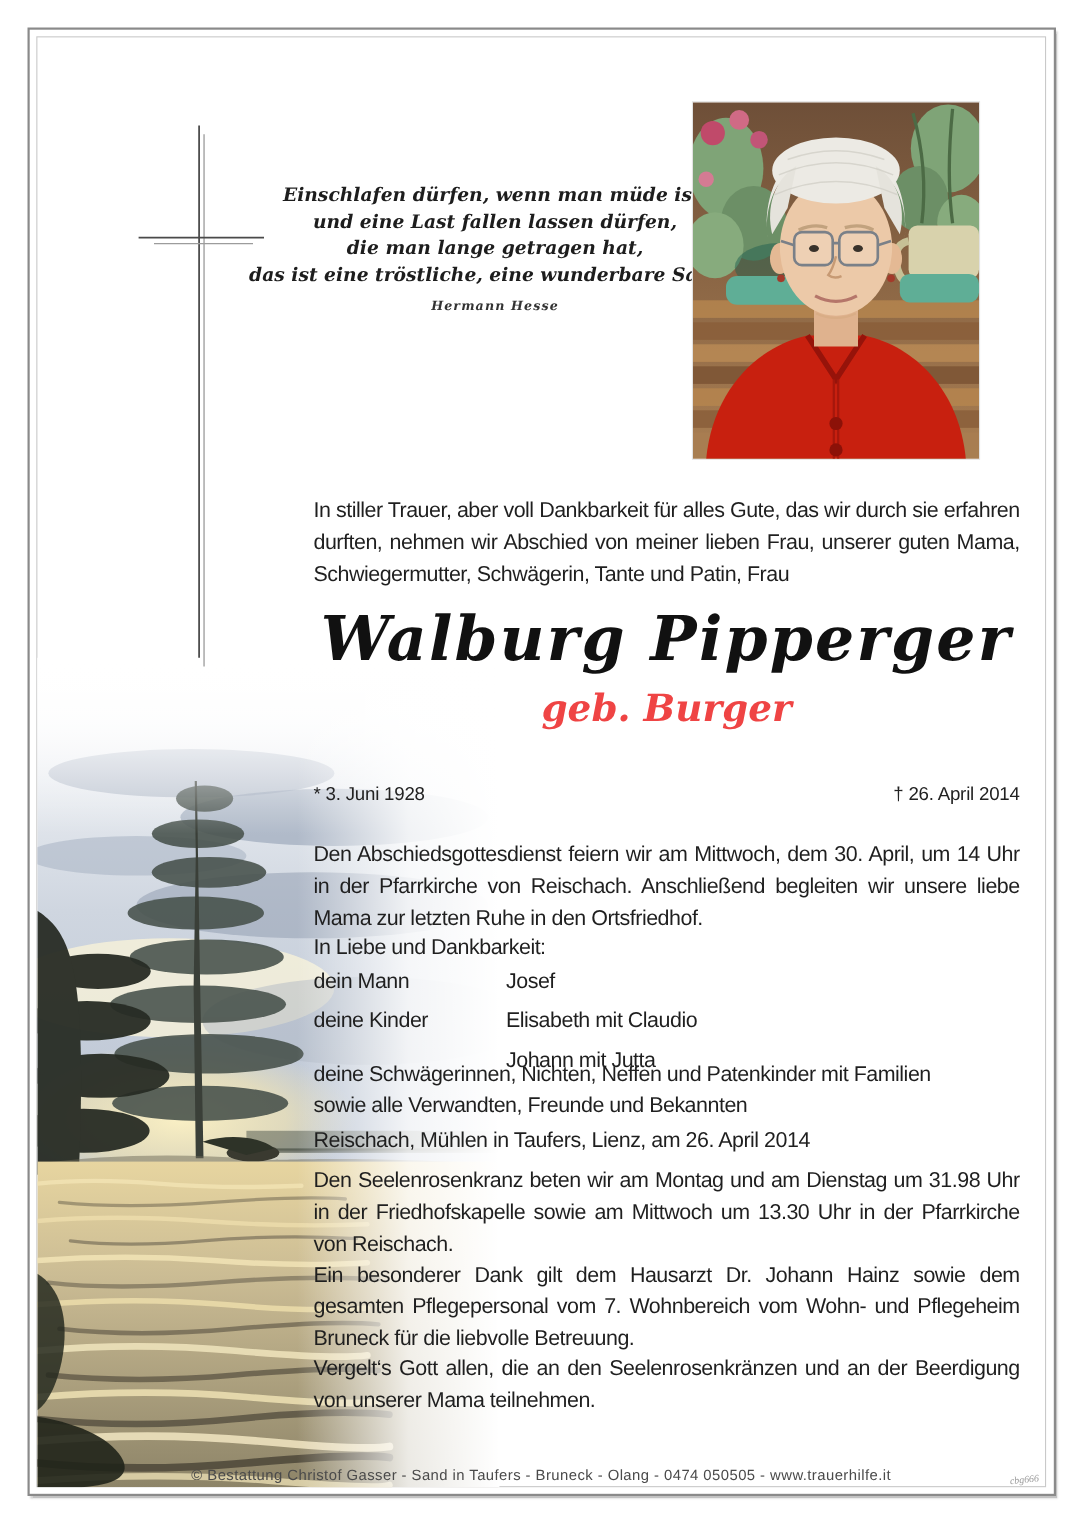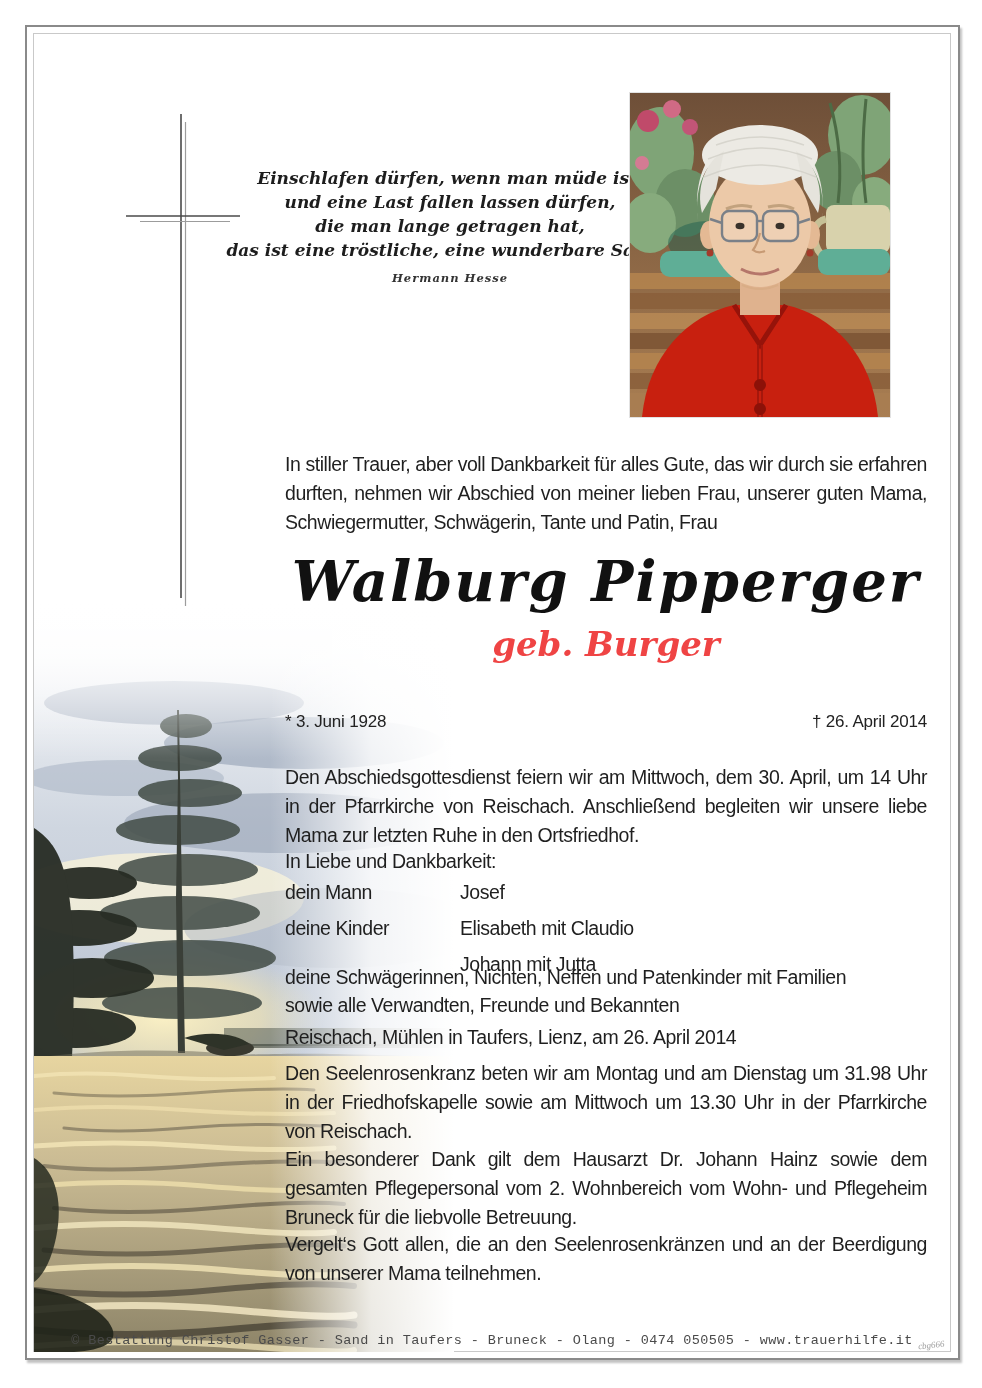--- a/index.html
+++ b/index.html
@@ -29,21 +29,21 @@
   .just{text-align:justify;}
   .name{position:absolute;left:285px;top:548px;width:642px;text-align:center;z-index:5;
         font-family:"DejaVu Serif",serif;font-style:italic;font-weight:bold;font-size:56px;letter-spacing:2px;color:#111;}
   .maiden{position:absolute;left:285px;top:624px;width:642px;text-align:center;z-index:5;
         font-family:"DejaVu Serif",serif;font-style:italic;font-weight:bold;font-size:34px;color:#ef4444;}
   .dates{position:absolute;left:285px;top:692px;width:642px;z-index:5;display:flex;justify-content:space-between;gap:44px;
         font-size:17px;letter-spacing:-0.2px;color:#222;margin-top:20px;}
   .rows .row{display:flex;margin-bottom:7px;}
   .rows .lab{width:175px;flex:0 0 175px;}
   .footer{position:absolute;left:34px;right:32px;top:1333px;text-align:center;z-index:5;
-        font-family:Liberation Mono, monospace;font-size:13.5px;letter-spacing:.4px;color:#4a4a4a;}
+        font-family:Liberation Sans, sans-serif;font-size:13.5px;letter-spacing:.4px;color:#4a4a4a;}
   .code{position:absolute;right:38px;top:1340px;z-index:5;font-family:"Liberation Serif",serif;
         font-style:italic;font-size:9px;color:#9a9a9a;transform:rotate(-6deg);}
 </style>
 </head>
 <body>
 
 <div class="sheet">
 
   <div class="scene">
     <svg viewBox="0 0 419 754" preserveAspectRatio="none">
@@ -267,20 +267,20 @@
     </div>
   </div>
 
   <div class="col para" style="top:963px;position:absolute;">deine Schwägerinnen, Nichten, Neffen und Patenkinder mit Familien</div>
   <div class="col para" style="top:991px;position:absolute;">sowie alle Verwandten, Freunde und Bekannten</div>
 
   <div class="col para" style="top:1023px;position:absolute;">Reischach, Mühlen in Taufers, Lienz, am 26. April 2014</div>
 
   <div class="col para just" style="top:1059px;position:absolute;">Den Seelenrosenkranz beten wir am Montag und am Dienstag um 31.98 Uhr in der Friedhofskapelle sowie am Mittwoch um 13.30 Uhr in der Pfarrkirche von Reischach.</div>
 
-  <div class="col para just" style="top:1145px;position:absolute;">Ein besonderer Dank gilt dem Hausarzt Dr. Johann Hainz sowie dem gesamten Pflegepersonal vom 2. Wohnbereich vom Wohn- und Pflegeheim Bruneck für die liebvolle Betreuung.</div>
+  <div class="col para just" style="top:1145px;position:absolute;">Ein besonderer Dank gilt dem Hausarzt Dr. Johann Hainz sowie dem gesamten Pflegepersonal vom 7. Wohnbereich vom Wohn- und Pflegeheim Bruneck für die liebvolle Betreuung.</div>
 
   <div class="col para just" style="top:1230px;position:absolute;">Vergelt‘s Gott allen, die an den Seelenrosenkränzen und an der Beerdigung von unserer Mama teilnehmen.</div>
 
   <div class="footer">© Bestattung Christof Gasser - Sand in Taufers - Bruneck - Olang - 0474 050505 - www.trauerhilfe.it</div>
   <div class="code">cbg666</div>
 
 </div>
 
 </body></html>

